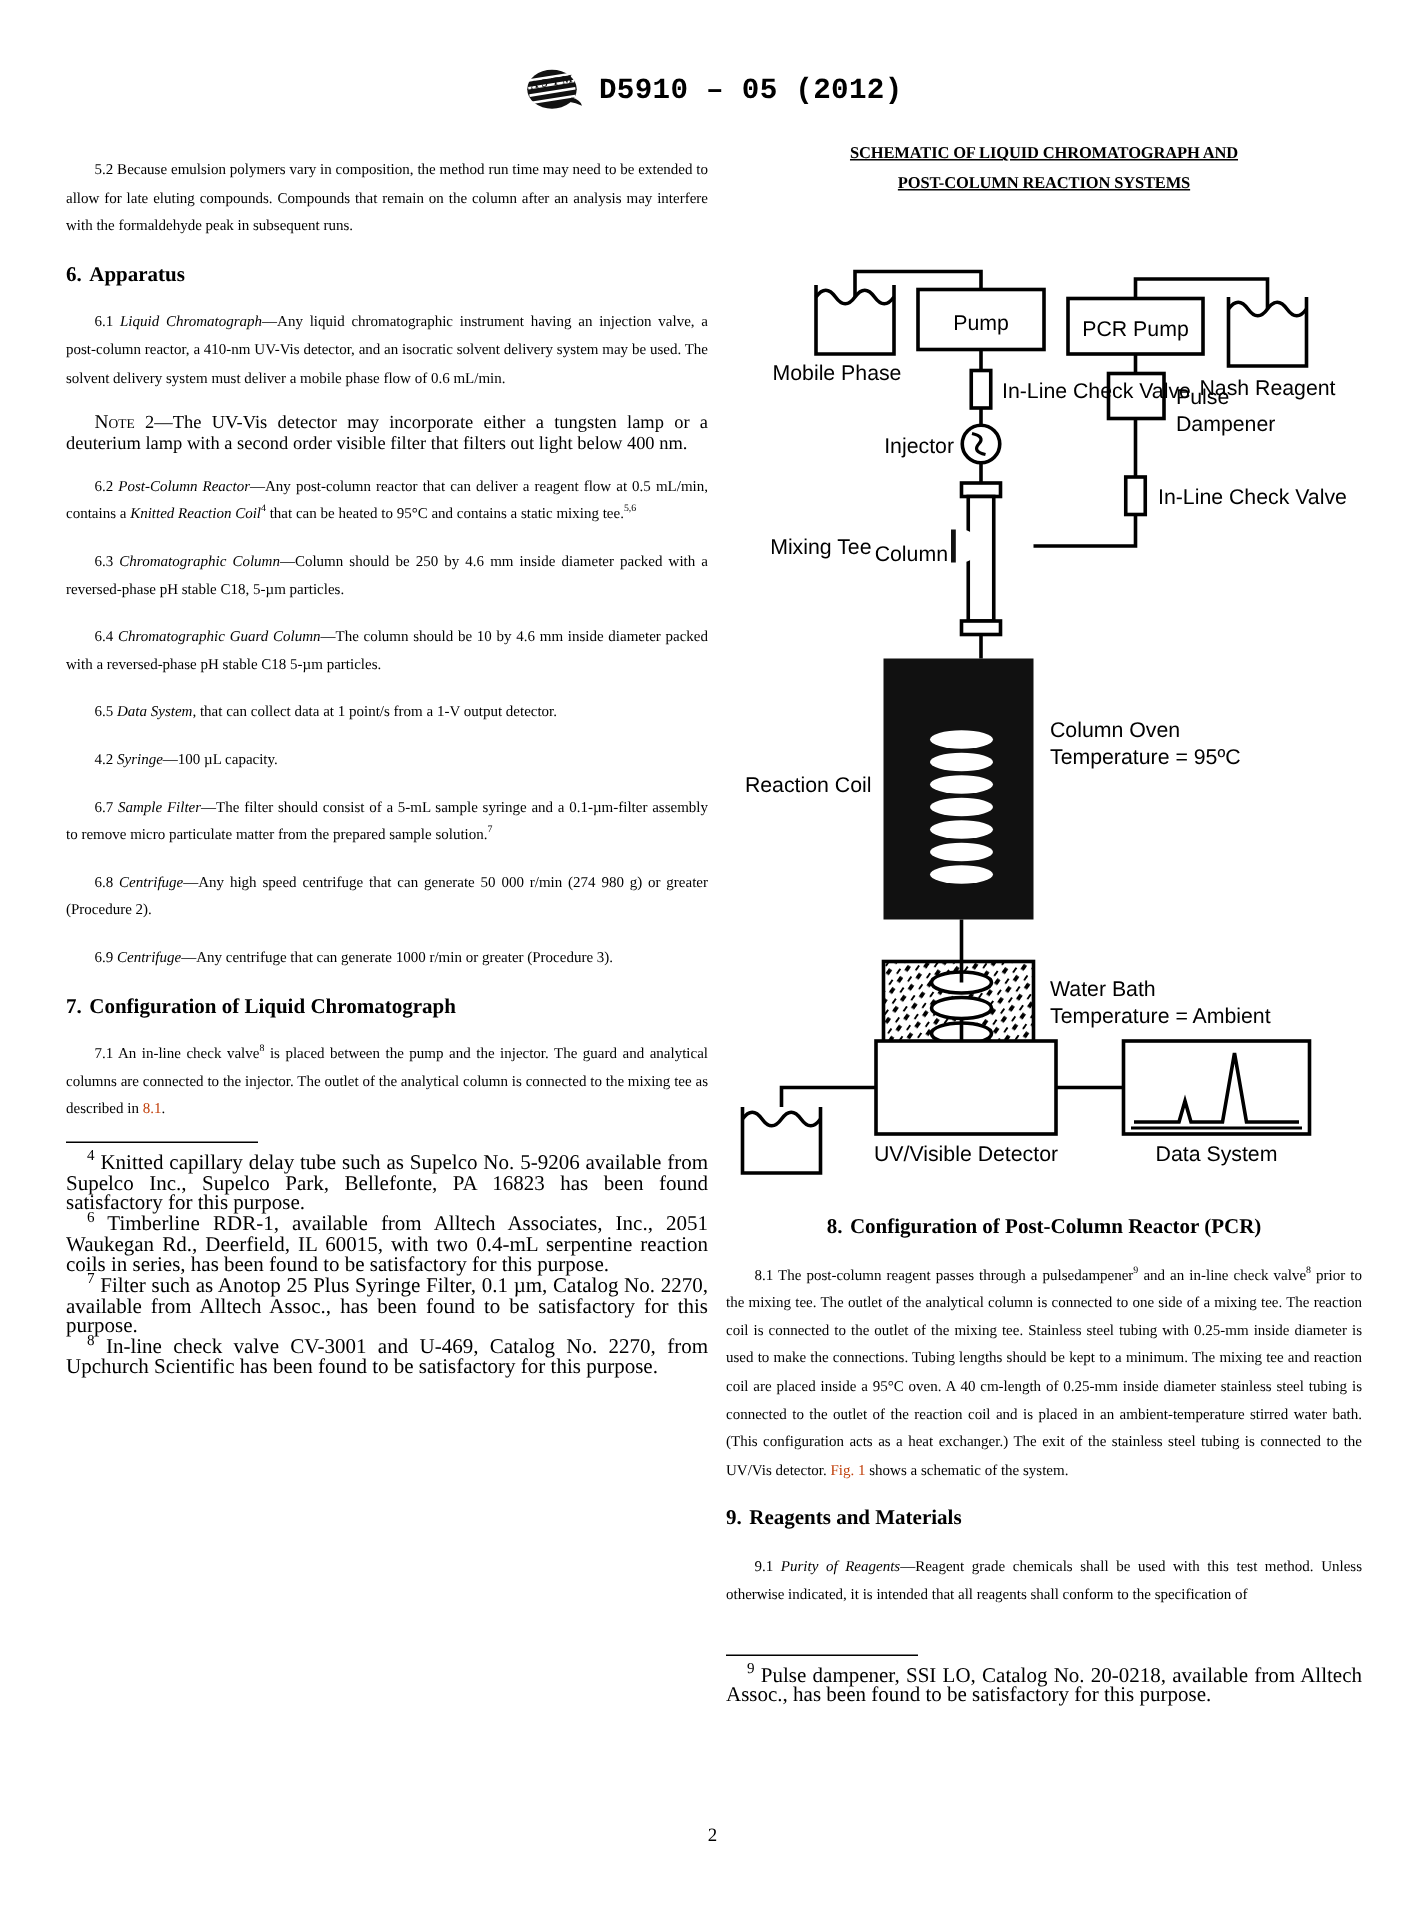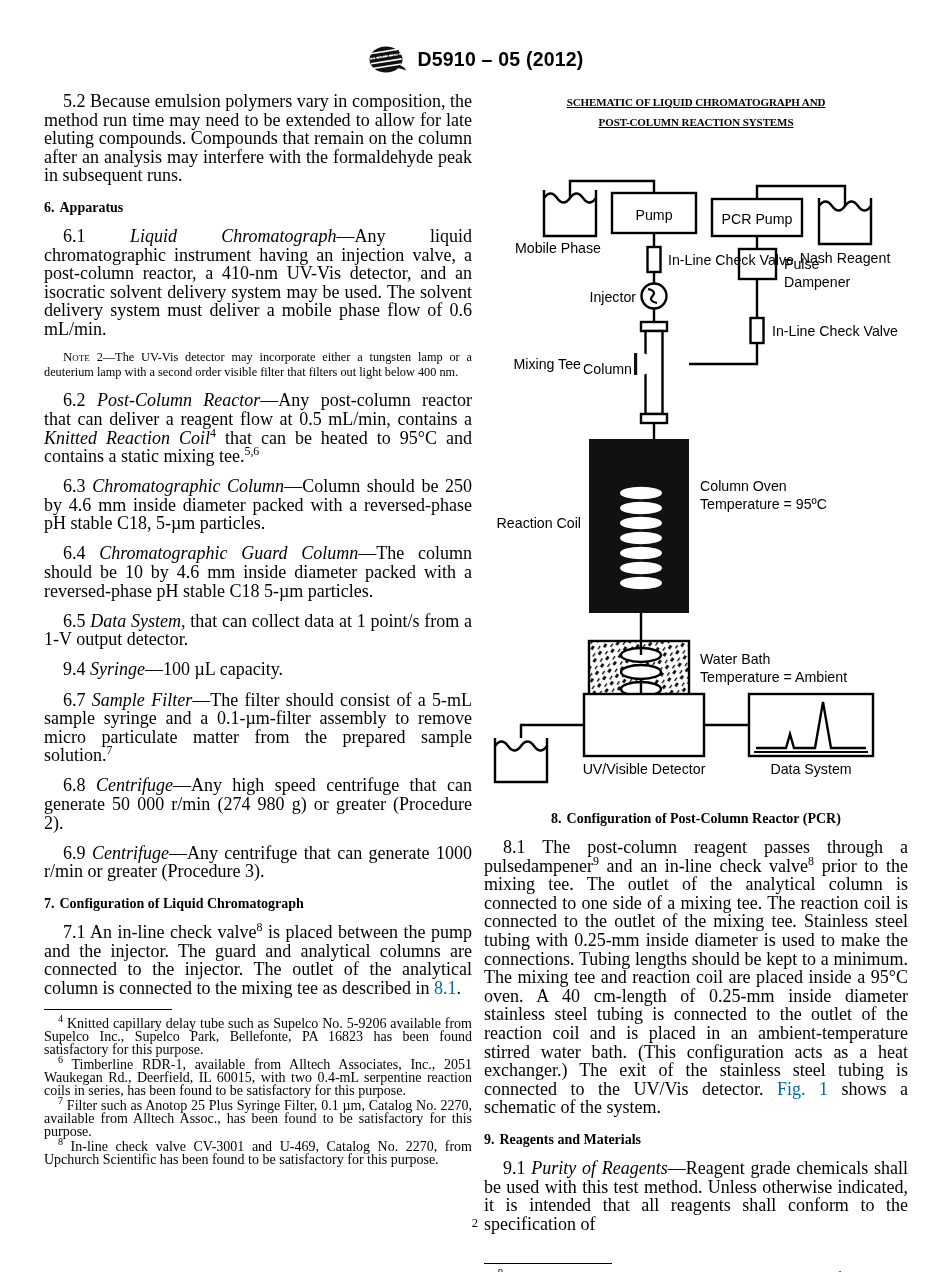--- a/index.html
+++ b/index.html
@@ -13,47 +13,48 @@
     overflow:hidden;
   }
 
   
   .header {
     position:absolute; top:44px; left:0; width:950px;
     display:flex; justify-content:center; align-items:center; gap:9px;
   }
   .astm-logo { width:42px; height:31px; display:block; }
   .header-title {
-    font-family:Liberation Sans, sans-serif;
+    font-family:Liberation Mono, monospace;
     font-weight:bold; font-size:19.5px; letter-spacing:.2px;
   }
 
   
   .col-left  { position:absolute; left:44px;  top:92px;  width:428px; }
   .col-right { position:absolute; left:484px; top:92px;  width:424px; }
 
   p { margin:0; }
   .para {
     text-align:justify;
-    font-size:18px;
+    font-size:10px;
     line-height:18.6px;
     text-indent:19px;
     margin-bottom:11.5px;
+    margin-top:13px;
   }
   .sec-head {
     font-weight:bold;
     font-size:14px;
     line-height:18.6px;
     margin:14px 0 9.5px 0;
     text-indent:0;
   }
   .sec-head .num { margin-right:5px; }
   i, .it { }
   sup { font-size:.66em; vertical-align:super; line-height:0; }
-  .xref { color:#0369a1; }
+  .xref { color:#c2410c; }
 
   .note {
     font-size:12.3px;
     line-height:14.6px;
     text-align:justify;
     text-indent:19px;
     margin:11px 0 12px 0;
   }
   .sc {
     font-variant:small-caps;
@@ -152,21 +153,21 @@
 
   <p class="para">
     <span>6.4 </span><i>Chromatographic Guard Column</i><span>—The column should be 10 by 4.6 mm inside diameter packed with a reversed-phase pH stable C18 5-µm particles.</span>
   </p>
 
   <p class="para">
     <span>6.5 </span><i>Data System,</i><span> that can collect data at 1 point/s from a 1-V output detector.</span>
   </p>
 
   <p class="para">
-    <span>9.4 </span><i>Syringe</i><span>—100 µL capacity.</span>
+    <span>4.2 </span><i>Syringe</i><span>—100 µL capacity.</span>
   </p>
 
   <p class="para">
     <span>6.7 </span><i>Sample Filter</i><span>—The filter should consist of a 5-mL sample syringe and a 0.1-µm-filter assembly to remove micro particulate matter from the prepared sample solution.</span><sup>7</sup>
   </p>
 
   <p class="para">
     <span>6.8 </span><i>Centrifuge</i><span>—Any high speed centrifuge that can generate 50 000 r/min (274 980 g) or greater (Procedure 2).</span>
   </p>
 

